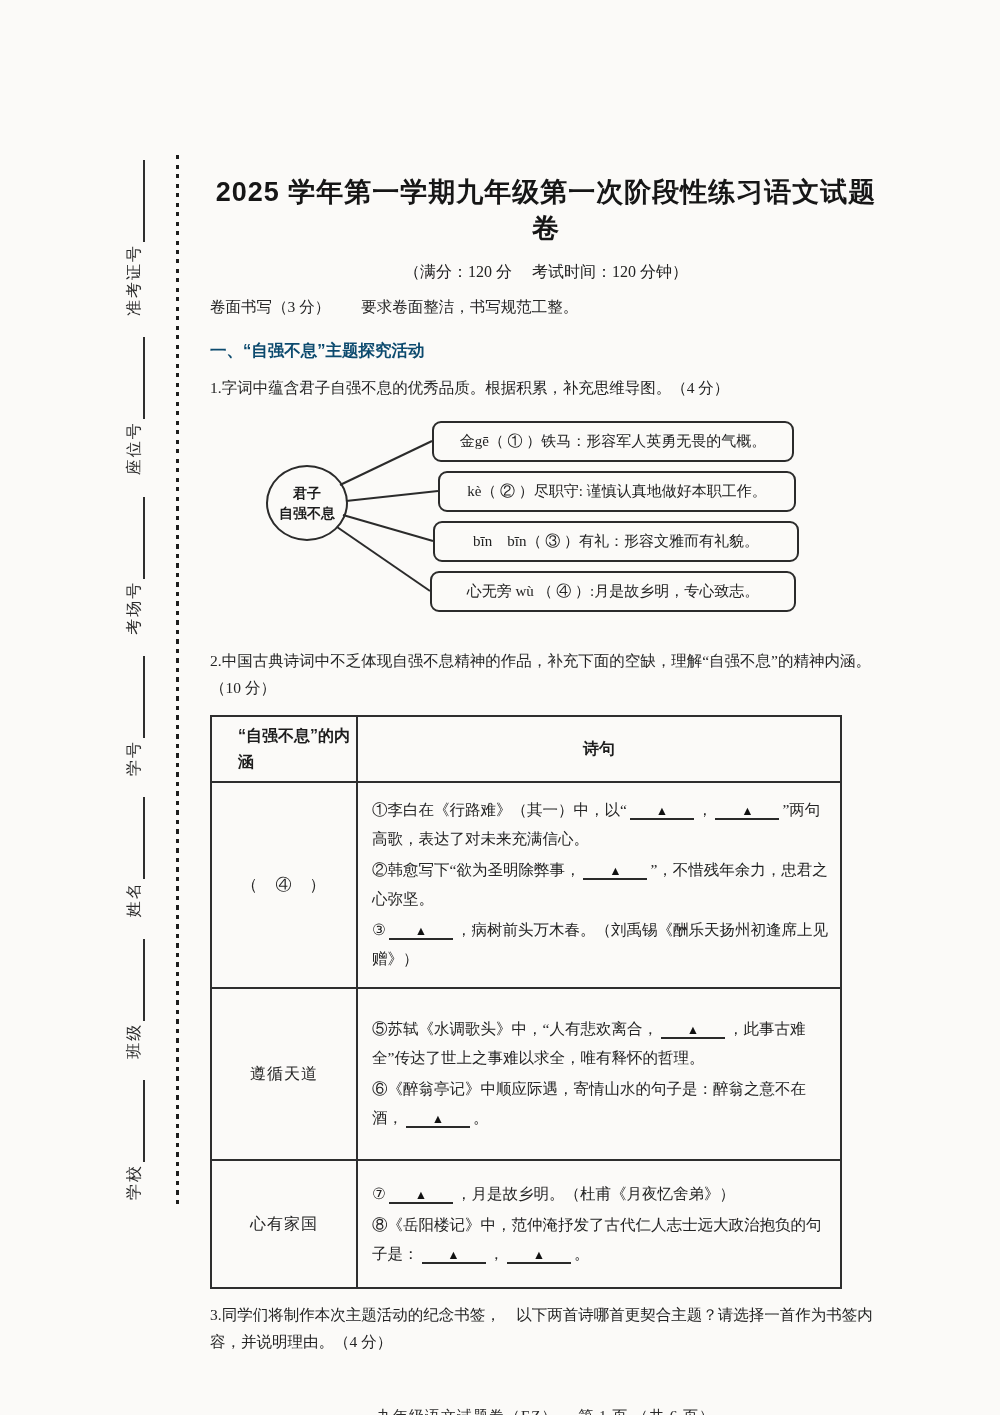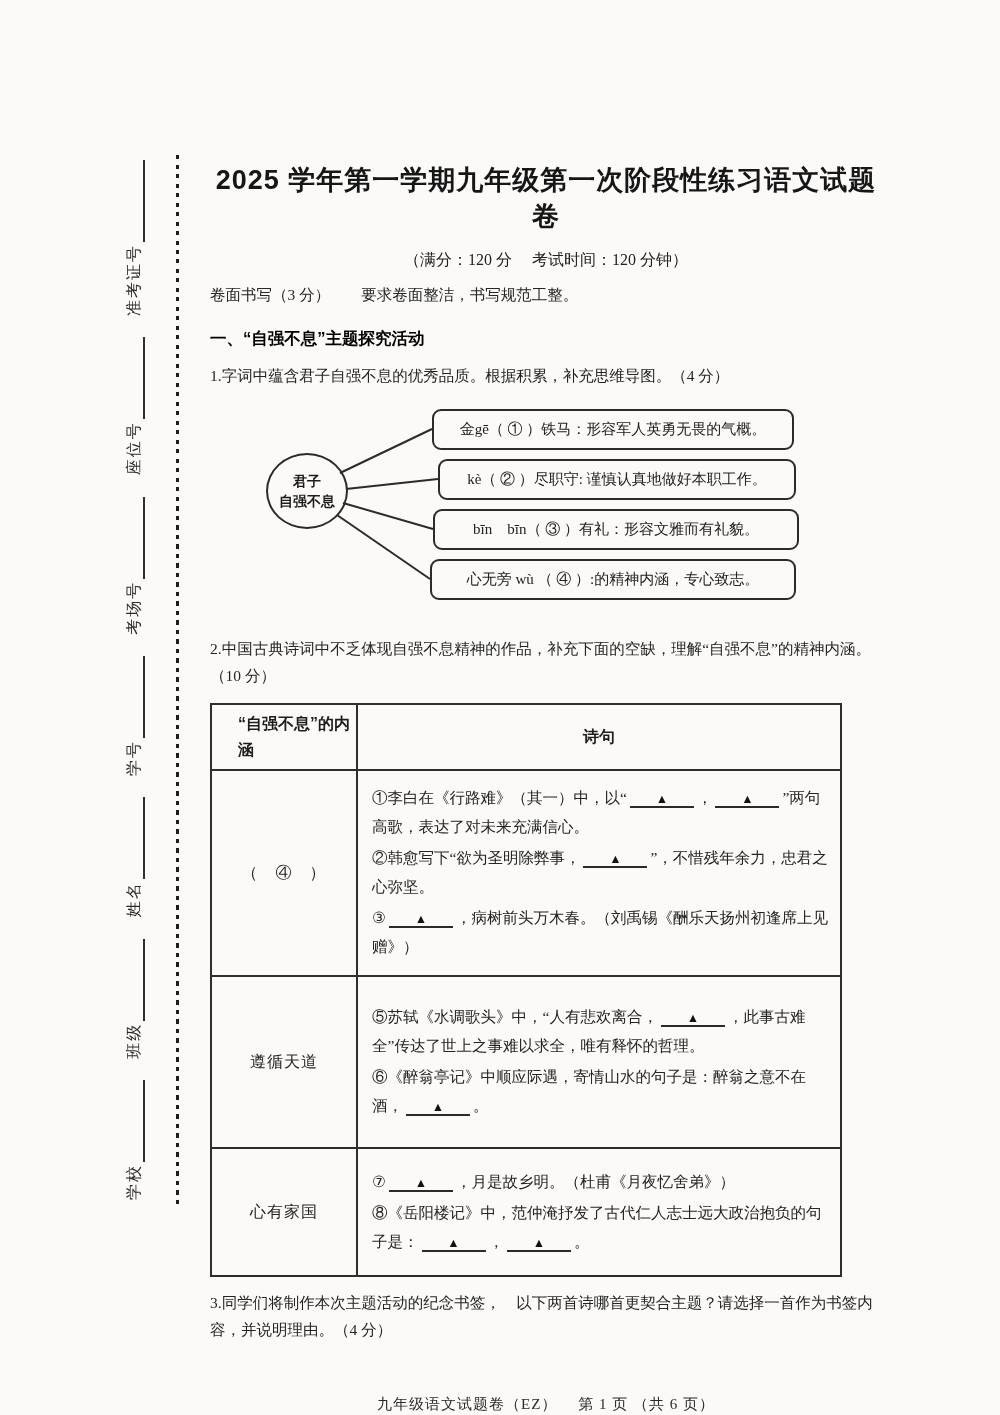--- a/index.html
+++ b/index.html
@@ -27,27 +27,27 @@
   }
   .side-item{display:inline-flex;align-items:flex-end;white-space:nowrap;}
   .side-label{letter-spacing:2px;}
   .side-line{display:inline-block;width:82px;border-bottom:2px solid #2e2e2e;height:1em;margin-left:2px;}
 
   
   .content{position:absolute;left:210px;top:150px;width:672px;}
   .title{
     font-family:"Liberation Sans","DejaVu Sans",sans-serif;
     font-weight:bold;font-size:27px;letter-spacing:1px;
-    text-align:center;margin:12px 0 0 0;color:#161616;
+    text-align:center;margin:24px 0 0 0;color:#161616;
   }
   .subtitle{text-align:center;font-size:16px;margin-top:16px;color:#222;}
   .handwriting{font-size:15.5px;margin-top:14px;color:#262626;}
   .section-heading{
     font-family:"Liberation Sans","DejaVu Sans",sans-serif;
-    font-weight:bold;font-size:16.5px;margin-top:22px;color:#000000;
+    font-weight:bold;font-size:16.5px;margin-top:22px;color:#0c4a6e;
   }
   .q-text{font-size:15.5px;line-height:27px;margin-top:12px;color:#242424;}
 
   
   .mindmap{position:relative;height:218px;margin-top:16px;}
   .mm-lines{position:absolute;left:0;top:0;}
   .mm-circle{
     position:absolute;left:56px;top:48px;width:78px;height:72px;
     border:2px solid #2b2b2b;border-radius:50%;
     display:flex;flex-direction:column;justify-content:center;align-items:center;
@@ -153,21 +153,21 @@
         <line x1="133" y1="98" x2="223" y2="124" stroke="#2b2b2b" stroke-width="2"></line>
         <line x1="127" y1="110" x2="220" y2="174" stroke="#2b2b2b" stroke-width="2"></line>
       </svg>
       <div class="mm-circle">
         <div>君子</div>
         <div>自强不息</div>
       </div>
     <div class="mm-box mm-b0">金gē（ ① ）铁马：形容军人英勇无畏的气概。</div>
         <div class="mm-box mm-b1">kè（ ② ）尽职守: 谨慎认真地做好本职工作。</div>
         <div class="mm-box mm-b2">bīn　bīn（ ③ ）有礼：形容文雅而有礼貌。</div>
-        <div class="mm-box mm-b3">心无旁 wù （ ④ ）:的精神内涵，专心致志。</div>
+        <div class="mm-box mm-b3">心无旁 wù （ ④ ）:月是故乡明，专心致志。</div>
       </div>
 
     <div class="q-text">2.中国古典诗词中不乏体现自强不息精神的作品，补充下面的空缺，理解“自强不息”的精神内涵。（10 分）</div>
 
     <table class="verse">
       <thead>
         <tr>
           <th class="col-label">“自强不息”的内涵</th>
           <th class="col-verse">诗句</th>
         </tr>

